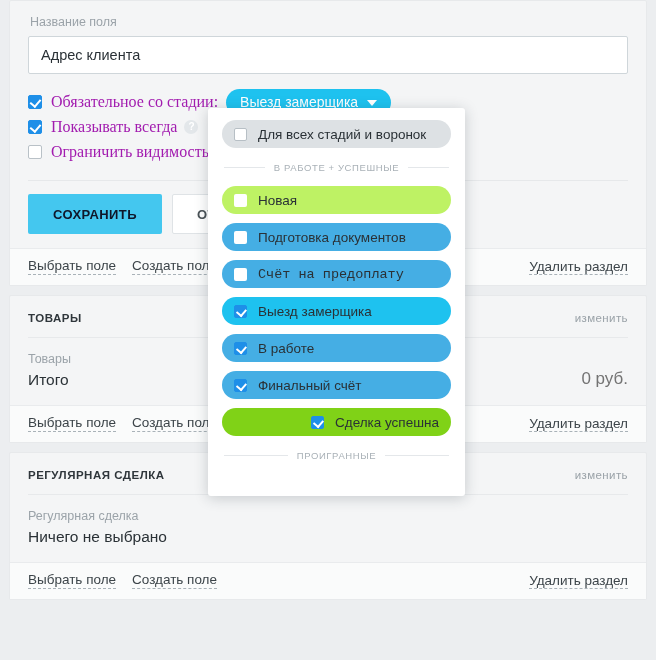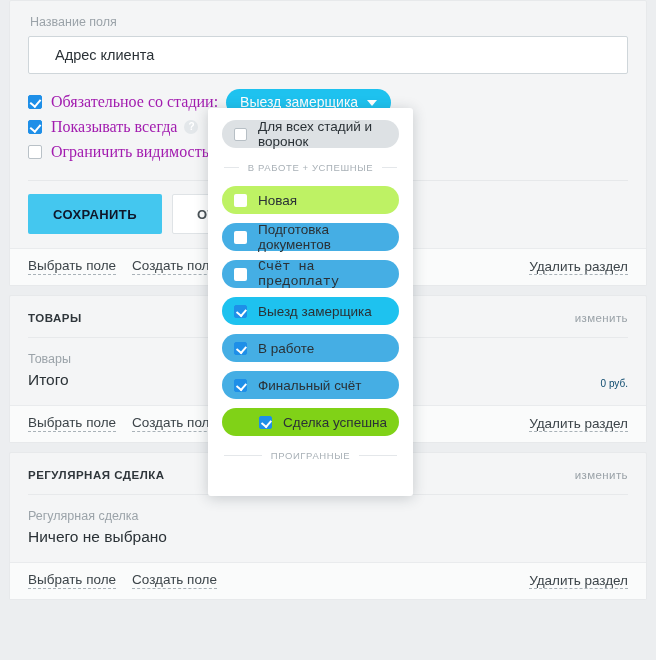--- a/index.html
+++ b/index.html
@@ -48,21 +48,21 @@
   
   .field-label {
     color:#9ba3a9;
     font-size:12.5px;
     margin:0 0 7px 2px;
   }
   .text-input {
     display:block;
     width:100%;
     height:38px;
-    padding:0 26px;
+    padding:0 12px;
     border:1px solid #cfd6da;
     border-radius:2px;
     background:#fff;
     font-family:"Liberation Sans", sans-serif;
     font-size:14.5px;
     color:#2a3136;
     outline:none;
   }
 
   
@@ -182,28 +182,28 @@
     background:#e7e9eb;
     margin:13px 18px 0 18px;
   }
   .sec-content {
     padding:14px 18px 16px 18px;
     display:flex;
     align-items:flex-end;
   }
   .sec-sub { color:#9ba3a9; font-size:12.5px; margin-bottom:5px; }
   .sec-val { font-size:15.5px; color:#2a3136; }
-  .sec-amount { margin-left:auto; font-size:10px; color:#0c4a6e; }
+  .sec-amount { margin-left:auto; font-size:17px; color:#737373; }
 
   
   .dropdown {
     position:absolute;
     left:208px;
     top:108px;
-    width:205px;
+    width:257px;
     background:#fff;
     border-radius:3px;
     box-shadow:0 2px 14px rgba(34,44,54,.22);
     padding:12px 14px 22px 14px;
     z-index:50;
   }
   .dd-item {
     display:flex;
     align-items:center;
     height:28px;

